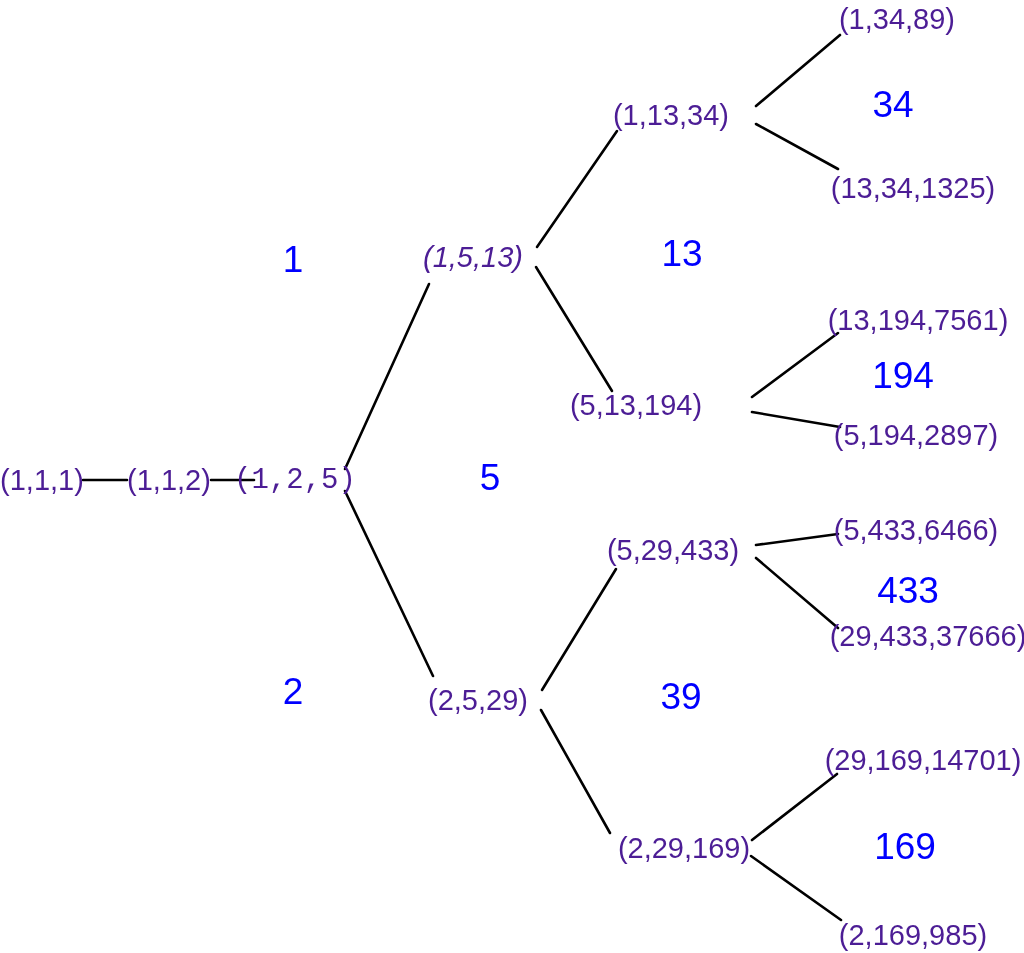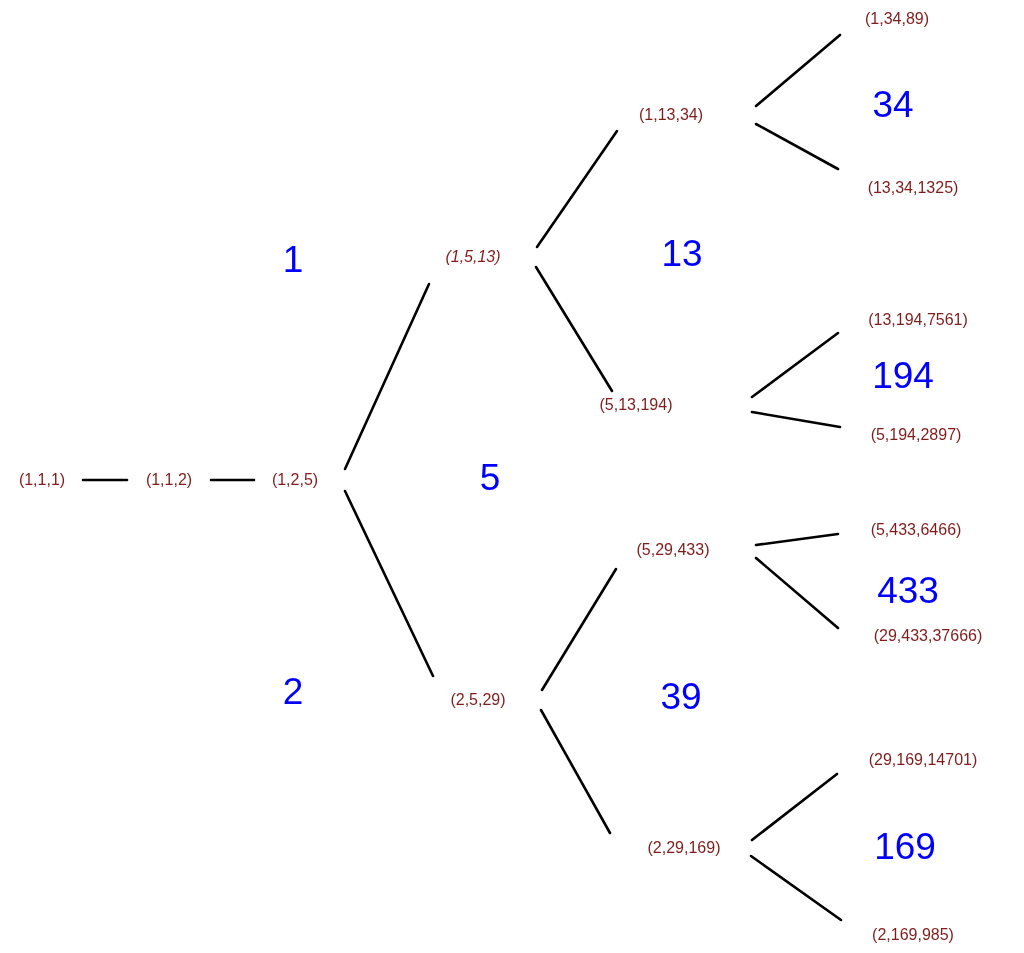--- a/index.html
+++ b/index.html
@@ -23,22 +23,22 @@
     height: 953px;
   }
   .edges-svg line {
     stroke: #000000;
     stroke-width: 2.6;
     stroke-linecap: round;
   }
   .node {
     position: absolute;
     transform: translate(-50%, -50%);
-    font-size: 16px;
-    color: #7f1d1d;
+    font-size: 29px;
+    color: #4c1d95;
     white-space: nowrap;
     line-height: 1;
   }
   .branch-label {
     position: absolute;
     transform: translate(-50%, -50%);
     font-size: 37px;
     color: #0000ff;
     white-space: nowrap;
     line-height: 1;
@@ -63,21 +63,21 @@
     <line x1="542" y1="690" x2="616" y2="569"></line>
     <line x1="541" y1="710" x2="610" y2="833"></line>
     <line x1="756" y1="545" x2="838" y2="534"></line>
     <line x1="756" y1="558" x2="838" y2="628"></line>
     <line x1="752" y1="840" x2="837" y2="774"></line>
     <line x1="751" y1="856" x2="841" y2="920"></line>
   </svg>
 
   <span class="node" style="left:42px;  top:480px;">(1,1,1)</span>
   <span class="node" style="left:169px; top:480px;">(1,1,2)</span>
-  <span class="node" style="left:295px; top:480px;">(1,2,5)</span>
+  <span class="node" style="left:295px; top:480px;font-family:Liberation Mono, monospace;">(1,2,5)</span>
 
   <span class="node" style="left:473px; top:257px;font-style:italic;">(1,5,13)</span>
   <span class="node" style="left:478px; top:700px;">(2,5,29)</span>
 
   <span class="node" style="left:671px; top:115px;">(1,13,34)</span>
   <span class="node" style="left:636px; top:405px;">(5,13,194)</span>
   <span class="node" style="left:673px; top:550px;">(5,29,433)</span>
   <span class="node" style="left:668px; top:848px;margin-left:16px;">(2,29,169)</span>
 
   <span class="node" style="left:897px; top:19px;">(1,34,89)</span>

